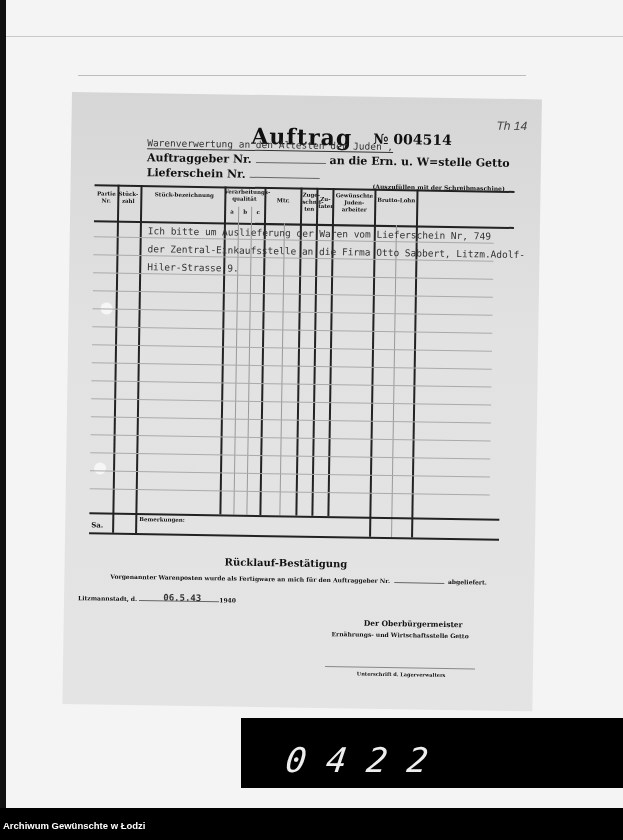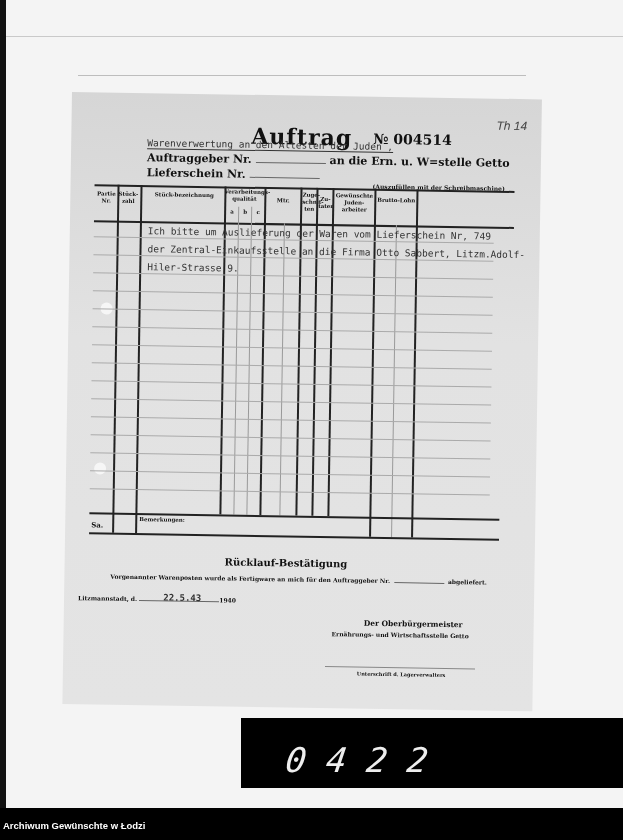--- a/index.html
+++ b/index.html
@@ -118,21 +118,21 @@
     <div class="foot" style="left:50px;top:331px;font-size:5.5px;">Bemerkungen:</div>
   </div>
 
   <div class="foot" style="left:160px;top:462px;font-size:10px;">Rücklauf-Bestätigung</div>
   <div class="foot" style="left:46px;top:480px;font-size:6px;">
     <span>Vorgenannter Warenposten wurde als Fertigware an mich für den Auftraggeber Nr.</span><span class="blank" style="width:50px;"></span><span>abgeliefert.</span>
   </div>
   <div class="foot" style="left:14px;top:502px;font-size:6px;">
     <span>Litzmannstadt, d.</span>
     <span style="display:inline-block;width:80px;border-bottom:1px solid #666;position:relative;">
-      <span class="typed" style="position:absolute;left:24px;top:-8px;font-size:9px;">22.5.43</span>
+      <span class="typed" style="position:absolute;left:24px;top:-8px;font-size:9px;">06.5.43</span>
     </span><span>1940</span>
   </div>
   <div class="foot" style="left:300px;top:522px;font-size:7.5px;">Der Oberbürgermeister</div>
   <div class="foot" style="left:268px;top:534px;font-size:6px;">Ernährungs- und Wirtschaftsstelle Getto</div>
   <div style="position:absolute;left:262px;top:570px;width:150px;height:1px;background:#888;"></div>
   <div class="foot" style="left:294px;top:574px;font-size:5px;">Unterschrift d. Lagerverwalters</div>
 </div>
 
 <div class="counter">
   <div class="digits">0422</div>

